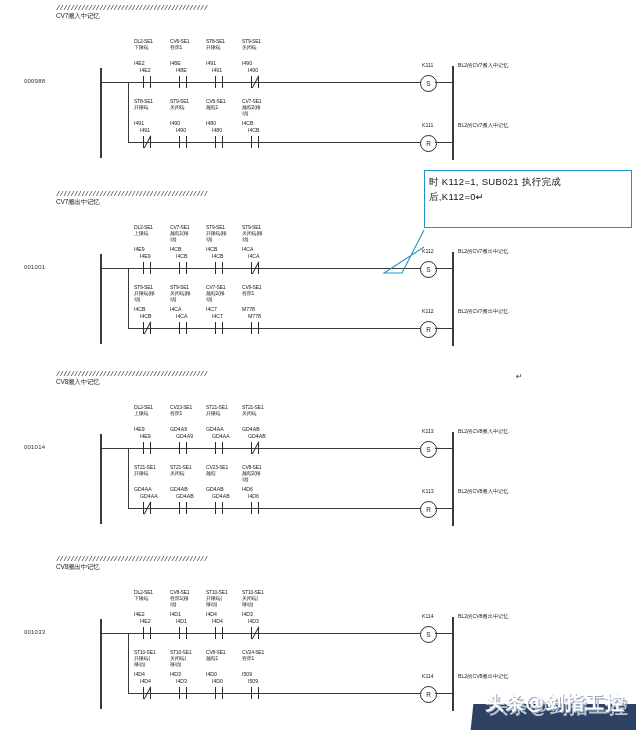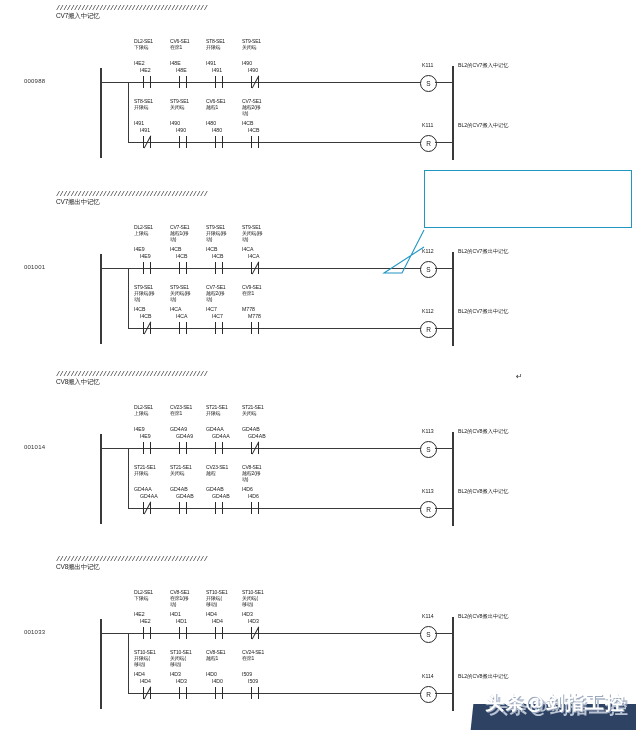--- a/index.html
+++ b/index.html
@@ -441,20 +441,22 @@
         </div>
         <div class="outaddr" style="left:422px;top:673px;">K114</div>
         <div class="coil" style="left:420px;top:686px;">R</div>
         <div class="hline" style="left:435px;top:693px;width:17px;"></div>
         <div class="outcmt" style="left:458px;top:673px;">BL2的CV8搬出中记忆</div>
       </div>
     </div>
 
   <div class="callout" style="left:424px;top:170px;width:208px;height:58px;padding:3px 4px 0 4px;">
     <p>
+      <span class="ln">时 K112=1, SUB021 执行完成</span>
+      <span class="ln">后,K112=0↵</span>
     </p>
   </div>
   <svg class="leader" style="left:380px;top:225px;width:120px;height:60px;">
     <polyline points="44,5 22,48 4,48 44,22" fill="none" stroke="#2196c4" stroke-width="1.1"></polyline>
   </svg>
 
   <div class="pilcrow" style="left:516px;top:372px;">↵</div>
 
   <div class="wm">
     <div class="band"></div>

